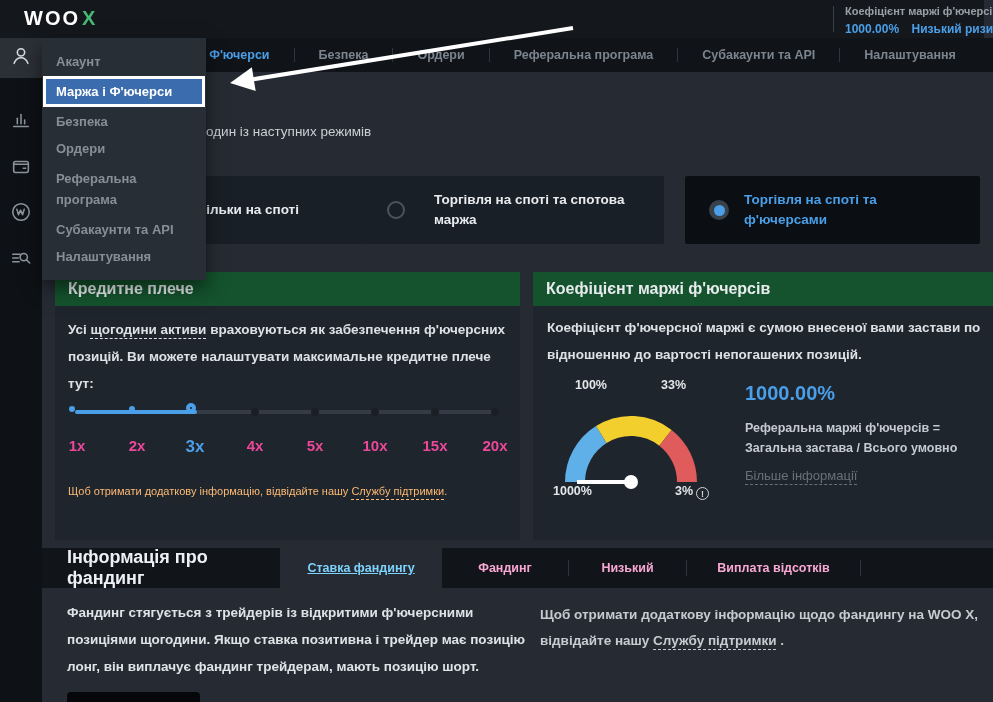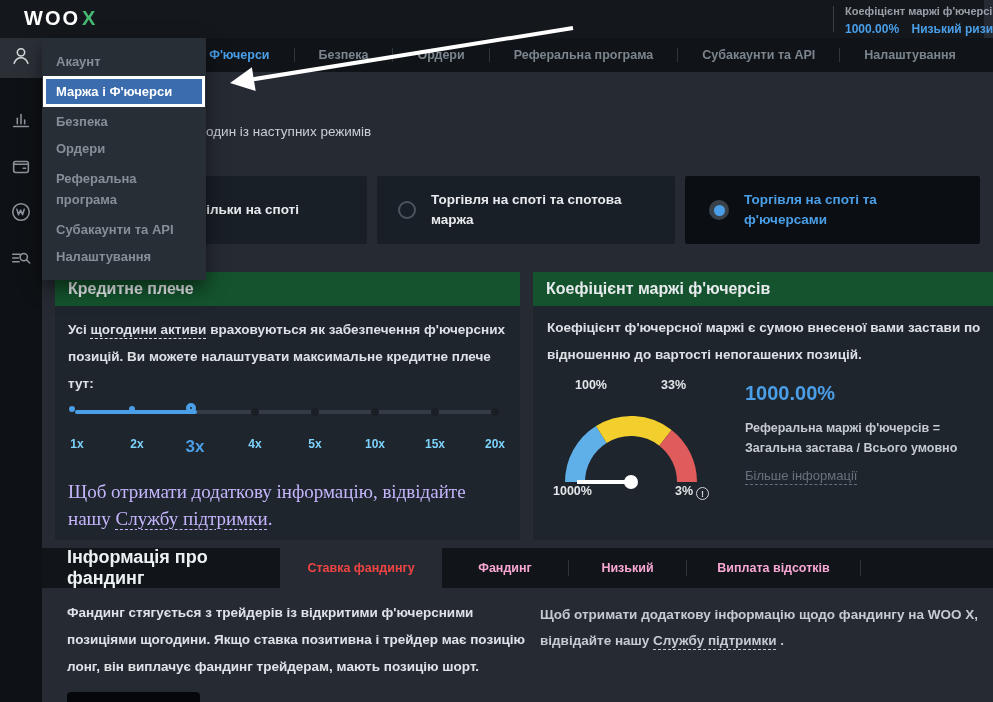--- a/index.html
+++ b/index.html
@@ -38,21 +38,21 @@
   .dd-item.selected { background:#3a6cae; color:#fff; border:3px solid #fff; margin:1px 1px; padding:5px 10px; }
 
   
   .arrow-overlay { position:absolute; left:0; top:0; width:993px; height:702px; z-index:50; pointer-events:none; }
 
   
   .mode-title { position:absolute; left:206px; top:124px; font-size:13.5px; color:#c9cfd5; z-index:5; }
   .mode-card { position:absolute; top:176px; height:68px; background:#191f27; border-radius:2px;
     display:flex; align-items:center; z-index:5; cursor:pointer; }
   .mode-card.c1 { left:67px;  width:300px; padding-left:33px; }
-  .mode-card.c2 { left:377px; width:298px; padding-left:21px; }
+  .mode-card.c2 { left:366px; width:298px; padding-left:21px;gap:14px; }
   .mode-card.c3 { left:685px; width:295px; padding-left:24px; background:#0b0f14; }
   .radio { width:18px; height:18px; border-radius:50%; border:2px solid #4b545e; flex:none; }
   .radio.checked { width:20px; height:20px; border:none; background:#39414b; position:relative; }
   .radio.checked::after { content:""; position:absolute; left:4.5px; top:4.5px; width:11px; height:11px;
     border-radius:50%; background:#4a9fe8; }
   .mode-label { margin-left:15px; font-size:13.5px; font-weight:700; color:#e8ebee; line-height:20px; }
   .c1 .mode-label { margin-left:20px; }
   .c2 .mode-label { width:225px; }
   .c3 .mode-label { width:170px; color:#4a9fe8; }
 
@@ -66,43 +66,43 @@
   .dashed-link { text-decoration:underline dashed; text-underline-offset:4px; text-decoration-thickness:1px; cursor:pointer; }
 
   
   .slider { position:absolute; left:20px; top:130px; width:420px; height:20px; }
   .track { position:absolute; left:0; top:8px; width:420px; height:4px; background:#343b44; border-radius:2px; }
   .track-fill { position:absolute; left:0; top:8px; width:122px; height:4px; background:#4a9fe8; border-radius:2px; }
   .stop { position:absolute; border-radius:50%; }
   .stop.sm-blue { width:6px; height:6px; border:3px solid #4a9fe8; background:#1f252d; top:4px; }
   .stop.handle  { width:10px; height:10px; border:4px solid #4a9fe8; background:#1f252d; top:1px; cursor:pointer; }
   .stop.dot { width:8px; height:8px; background:#1a1f26; top:6px; }
-  .sl-label { position:absolute; top:165px; transform:translateX(-50%); font-size:12px; font-weight:700; color:#7dd3fc; }
+  .sl-label { position:absolute; top:165px; transform:translateX(-50%); font-size:15px; font-weight:700; color:#ec4899; }
   .sl-label.active { font-size:17px; color:#4a9fe8; }
-  .support { position:absolute; left:13px; top:206px; width:430px; font-size:19px; color:#c4b5fd; line-height:27px;font-family:Liberation Serif, serif; }
+  .support { position:absolute; left:13px; top:206px; width:430px; font-size:11px; color:#fdba74; line-height:27px; }
 
   
   .gauge { position:absolute; left:14px; top:106px; width:195px; height:128px; }
   .gauge svg { position:absolute; left:4px; top:16px; }
   .g-label { position:absolute; font-size:12.5px; font-weight:700; color:#e3e7ea; white-space:nowrap; }
   .g-tl { left:28px; top:0; } .g-tr { left:114px; top:0; }
   .g-bl { left:6px; top:106px; } .g-br { left:128px; top:106px; }
   .info-mark { display:inline-block; width:13px; height:13px; border:1.5px solid #cfd4d9; border-radius:50%;
     font-size:9px; line-height:13px; text-align:center; color:#cfd4d9; margin-left:3px; vertical-align:-2px; }
   .mg-value { position:absolute; left:212px; top:110px; font-size:20px; font-weight:800; color:#4a9fe8; }
   .mg-formula { position:absolute; left:212px; top:146px; width:245px; font-size:12.5px; font-weight:700; color:#c4cad1; line-height:20px; }
   .mg-more { position:absolute; left:212px; top:196px; font-size:13px; color:#68717a; }
 
   
   .funding-bar { position:absolute; left:42px; top:548px; width:951px; height:40px; background:#111419;
     display:flex; align-items:center; z-index:5; }
   .fd-title { width:238px; padding-left:25px; font-size:18px; font-weight:700; color:#eef1f4; }
   .fd-tab { height:40px; display:flex; align-items:center; justify-content:center; font-size:12.5px; font-weight:700;
     color:#f9a8d4; cursor:pointer; }
-  .fd-tab.active { width:162px; background:#262b33; color:#ef4444; }
+  .fd-tab.active { width:162px; background:#262b33; color:#7dd3fc;text-decoration:underline; }
   .fd-tab.t1 { width:126px; } .fd-tab.t2 { width:117px; } .fd-tab.t3 { width:173px; }
   .fd-div { width:1px; height:16px; background:#2e353d; }
   .fd-left { position:absolute; left:67px; top:599px; width:460px; font-size:13.5px; font-weight:700; color:#dfe3e8; line-height:27px; z-index:5; }
   .fd-right { position:absolute; left:540px; top:602px; width:450px; font-size:13.5px; font-weight:700; color:#c6cbd1; line-height:26px; z-index:5; }
   .fd-button { position:absolute; left:67px; top:692px; width:133px; height:12px; background:#05070a; border-radius:4px 4px 0 0; z-index:5; cursor:pointer; }
 </style>
 </head>
 <body>
 
 <div id="app">

